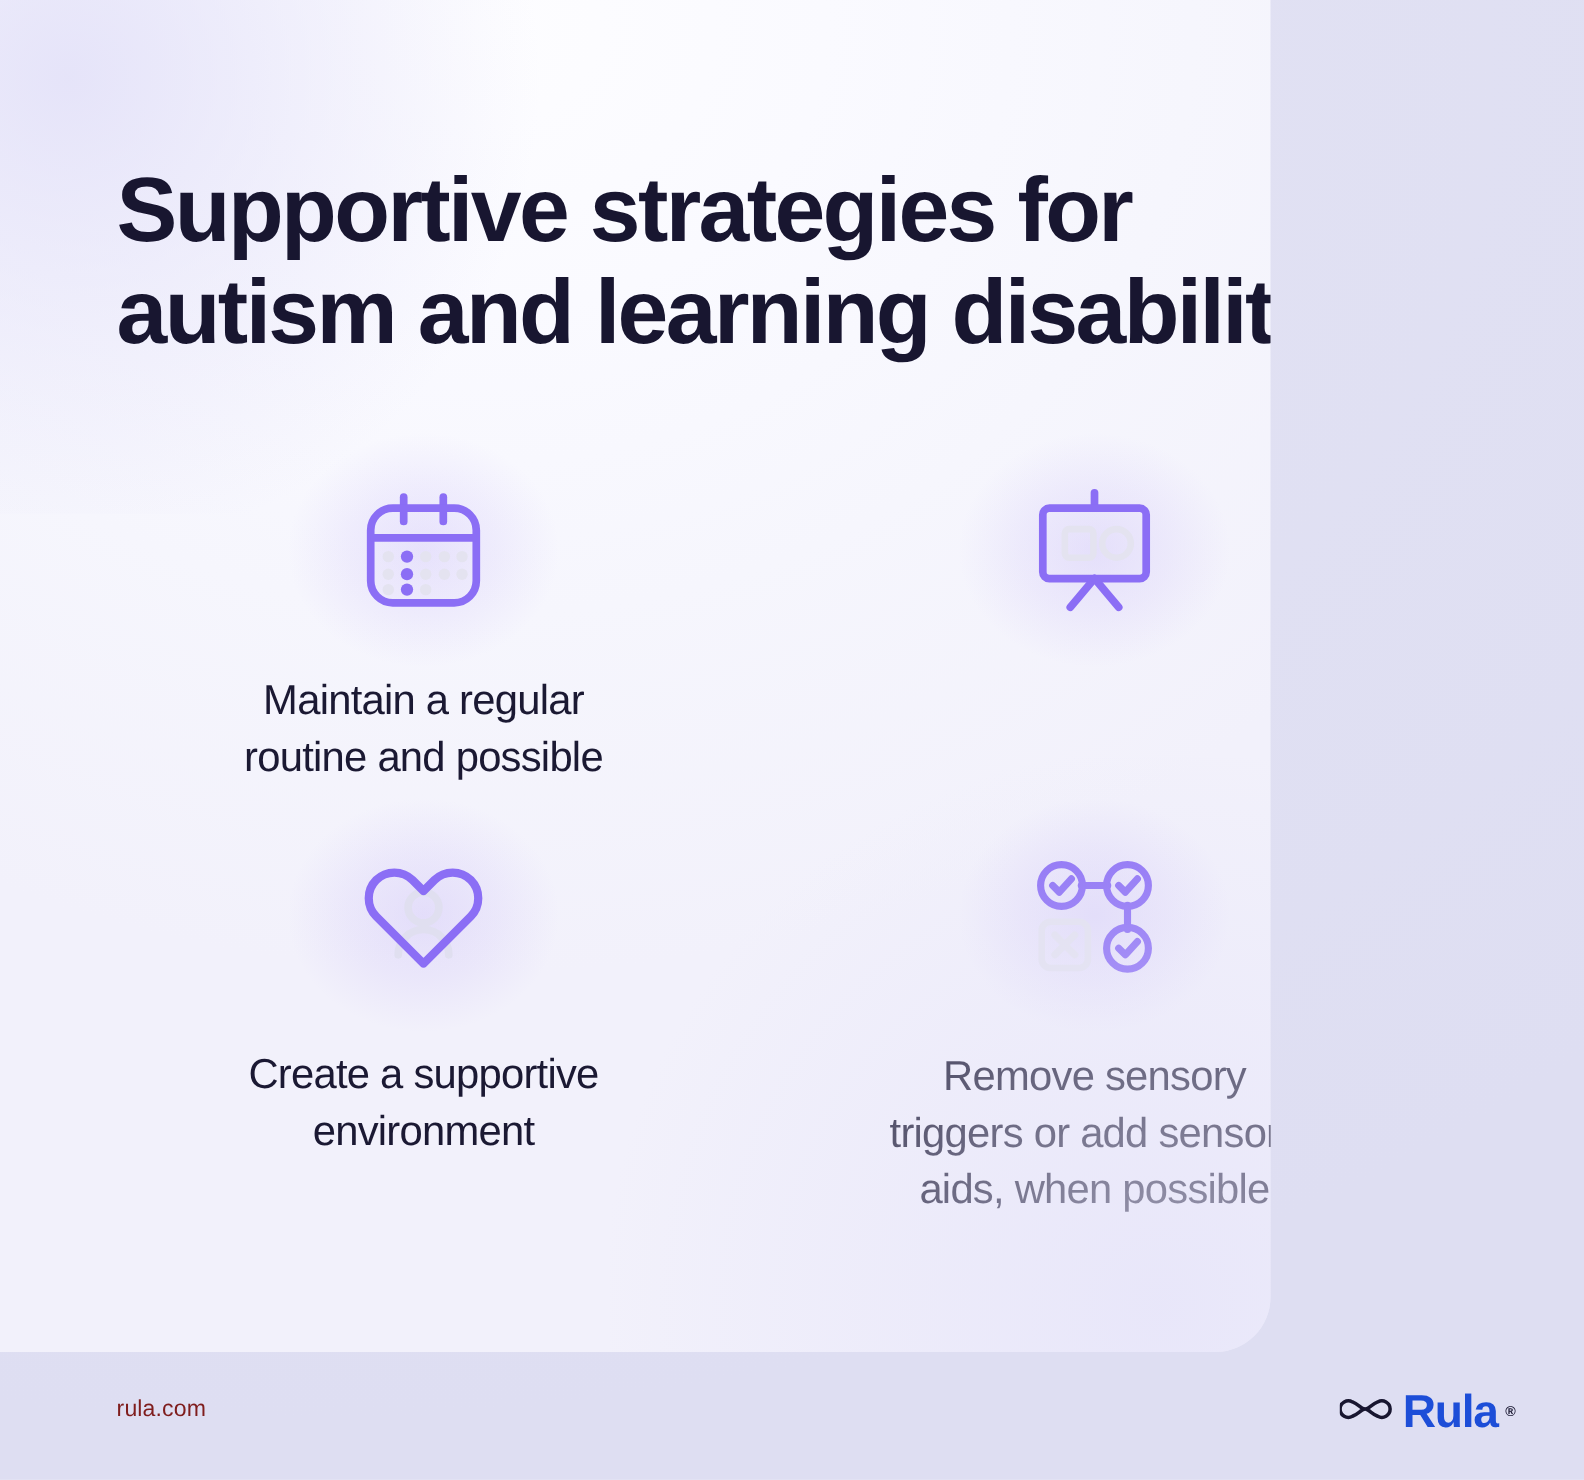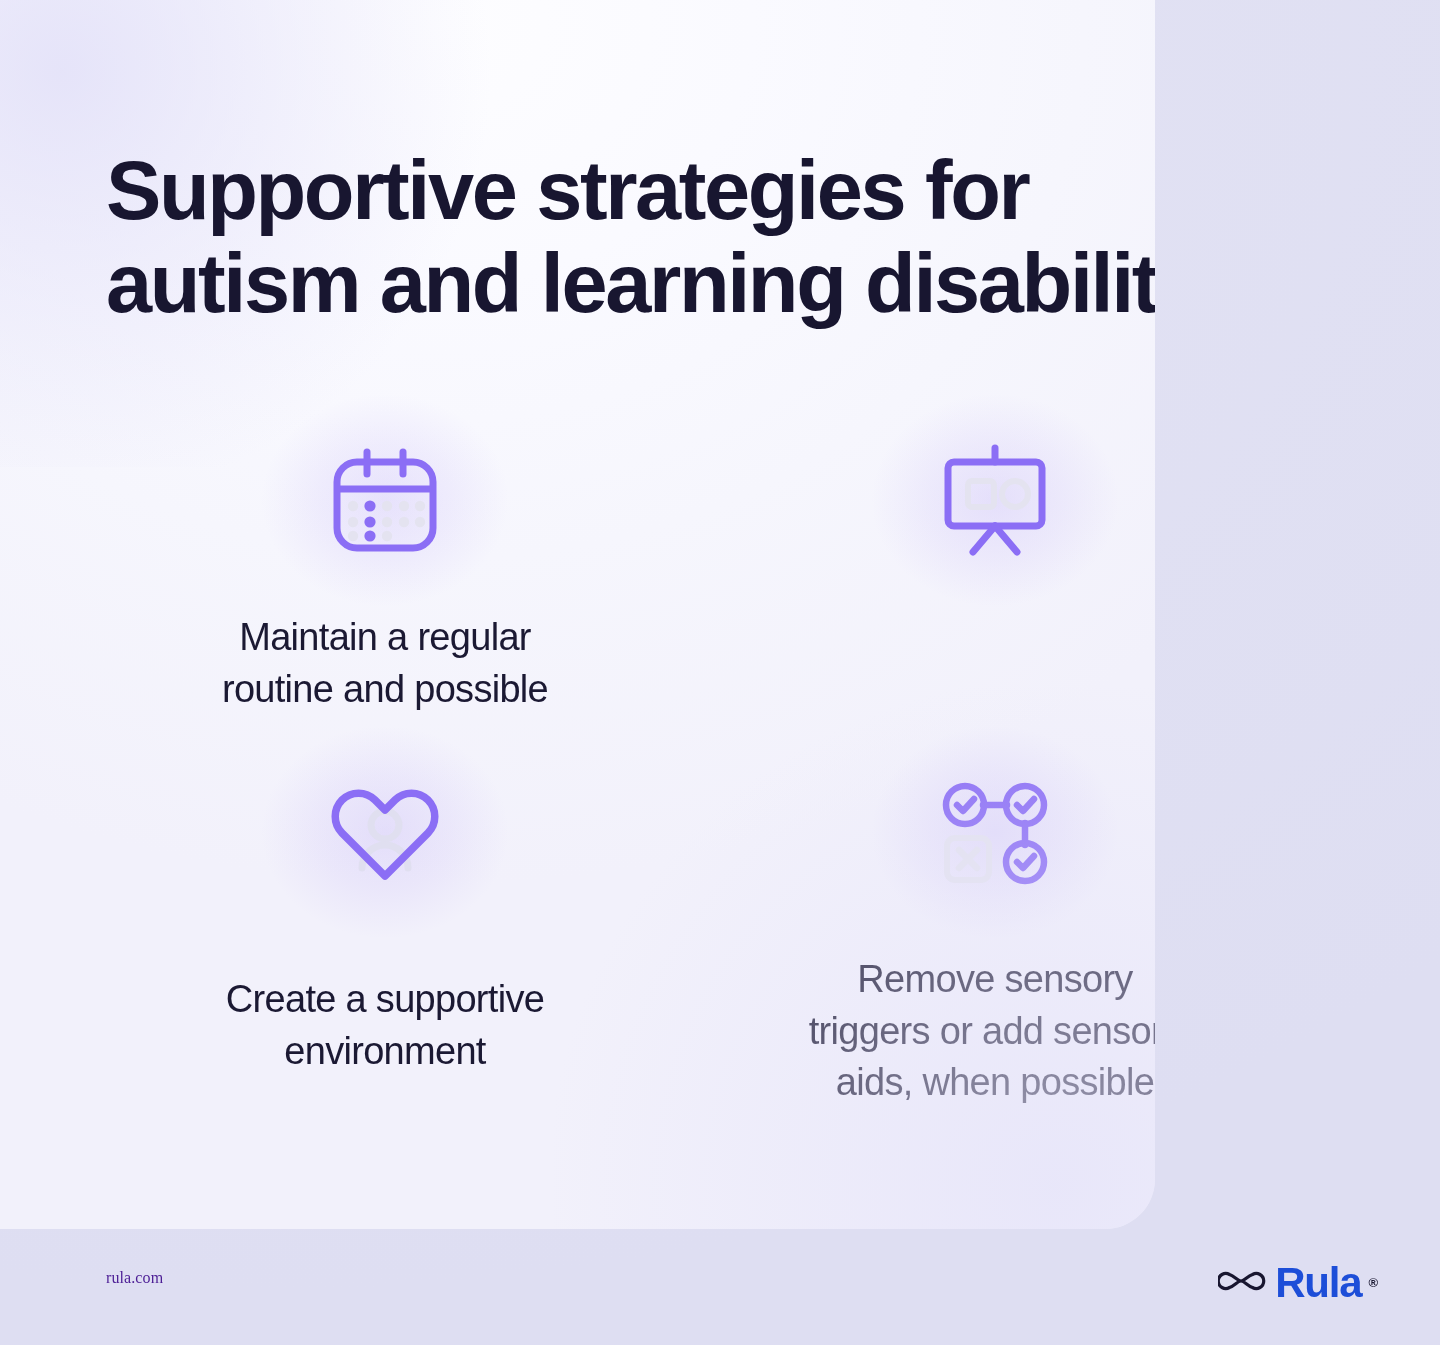--- a/index.html
+++ b/index.html
@@ -118,43 +118,43 @@
     font-weight: 500;
     letter-spacing: -0.7px;
     color: #1b1933;
     text-align: center;
     white-space: pre-line;
     max-width: 480px;
   }
 
   .cell-r1c1 .cell-label { margin-top: 32px; }
   .cell-r1c2 .cell-label { margin-top: 32px; }
-  .cell-r2c1 .cell-label { margin-top: 62px; }
+  .cell-r2c1 .cell-label { margin-top: 40px; }
   .cell-r2c2 .cell-label { margin-top: 42px; }
 
   
   .row2 { margin-top: 2px; }
 
   
   .footer {
     position: absolute;
     left: 0;
     bottom: 0;
     width: 1440px;
     height: 116px;
   }
 
   .footer-url {
     position: absolute;
     left: 106px;
     top: 40px;
-    font-family: Liberation Serif, serif;
-    font-size: 16px;
+    font-family: Liberation Sans, sans-serif;
+    font-size: 21px;
     letter-spacing: 0.1px;
-    color: #4c1d95;
+    color: #7f1d1d;
   }
 
   .footer-logo {
     position: absolute;
     right: 62px;
     top: 30px;
     display: flex;
     align-items: center;
     gap: 9px;
   }

